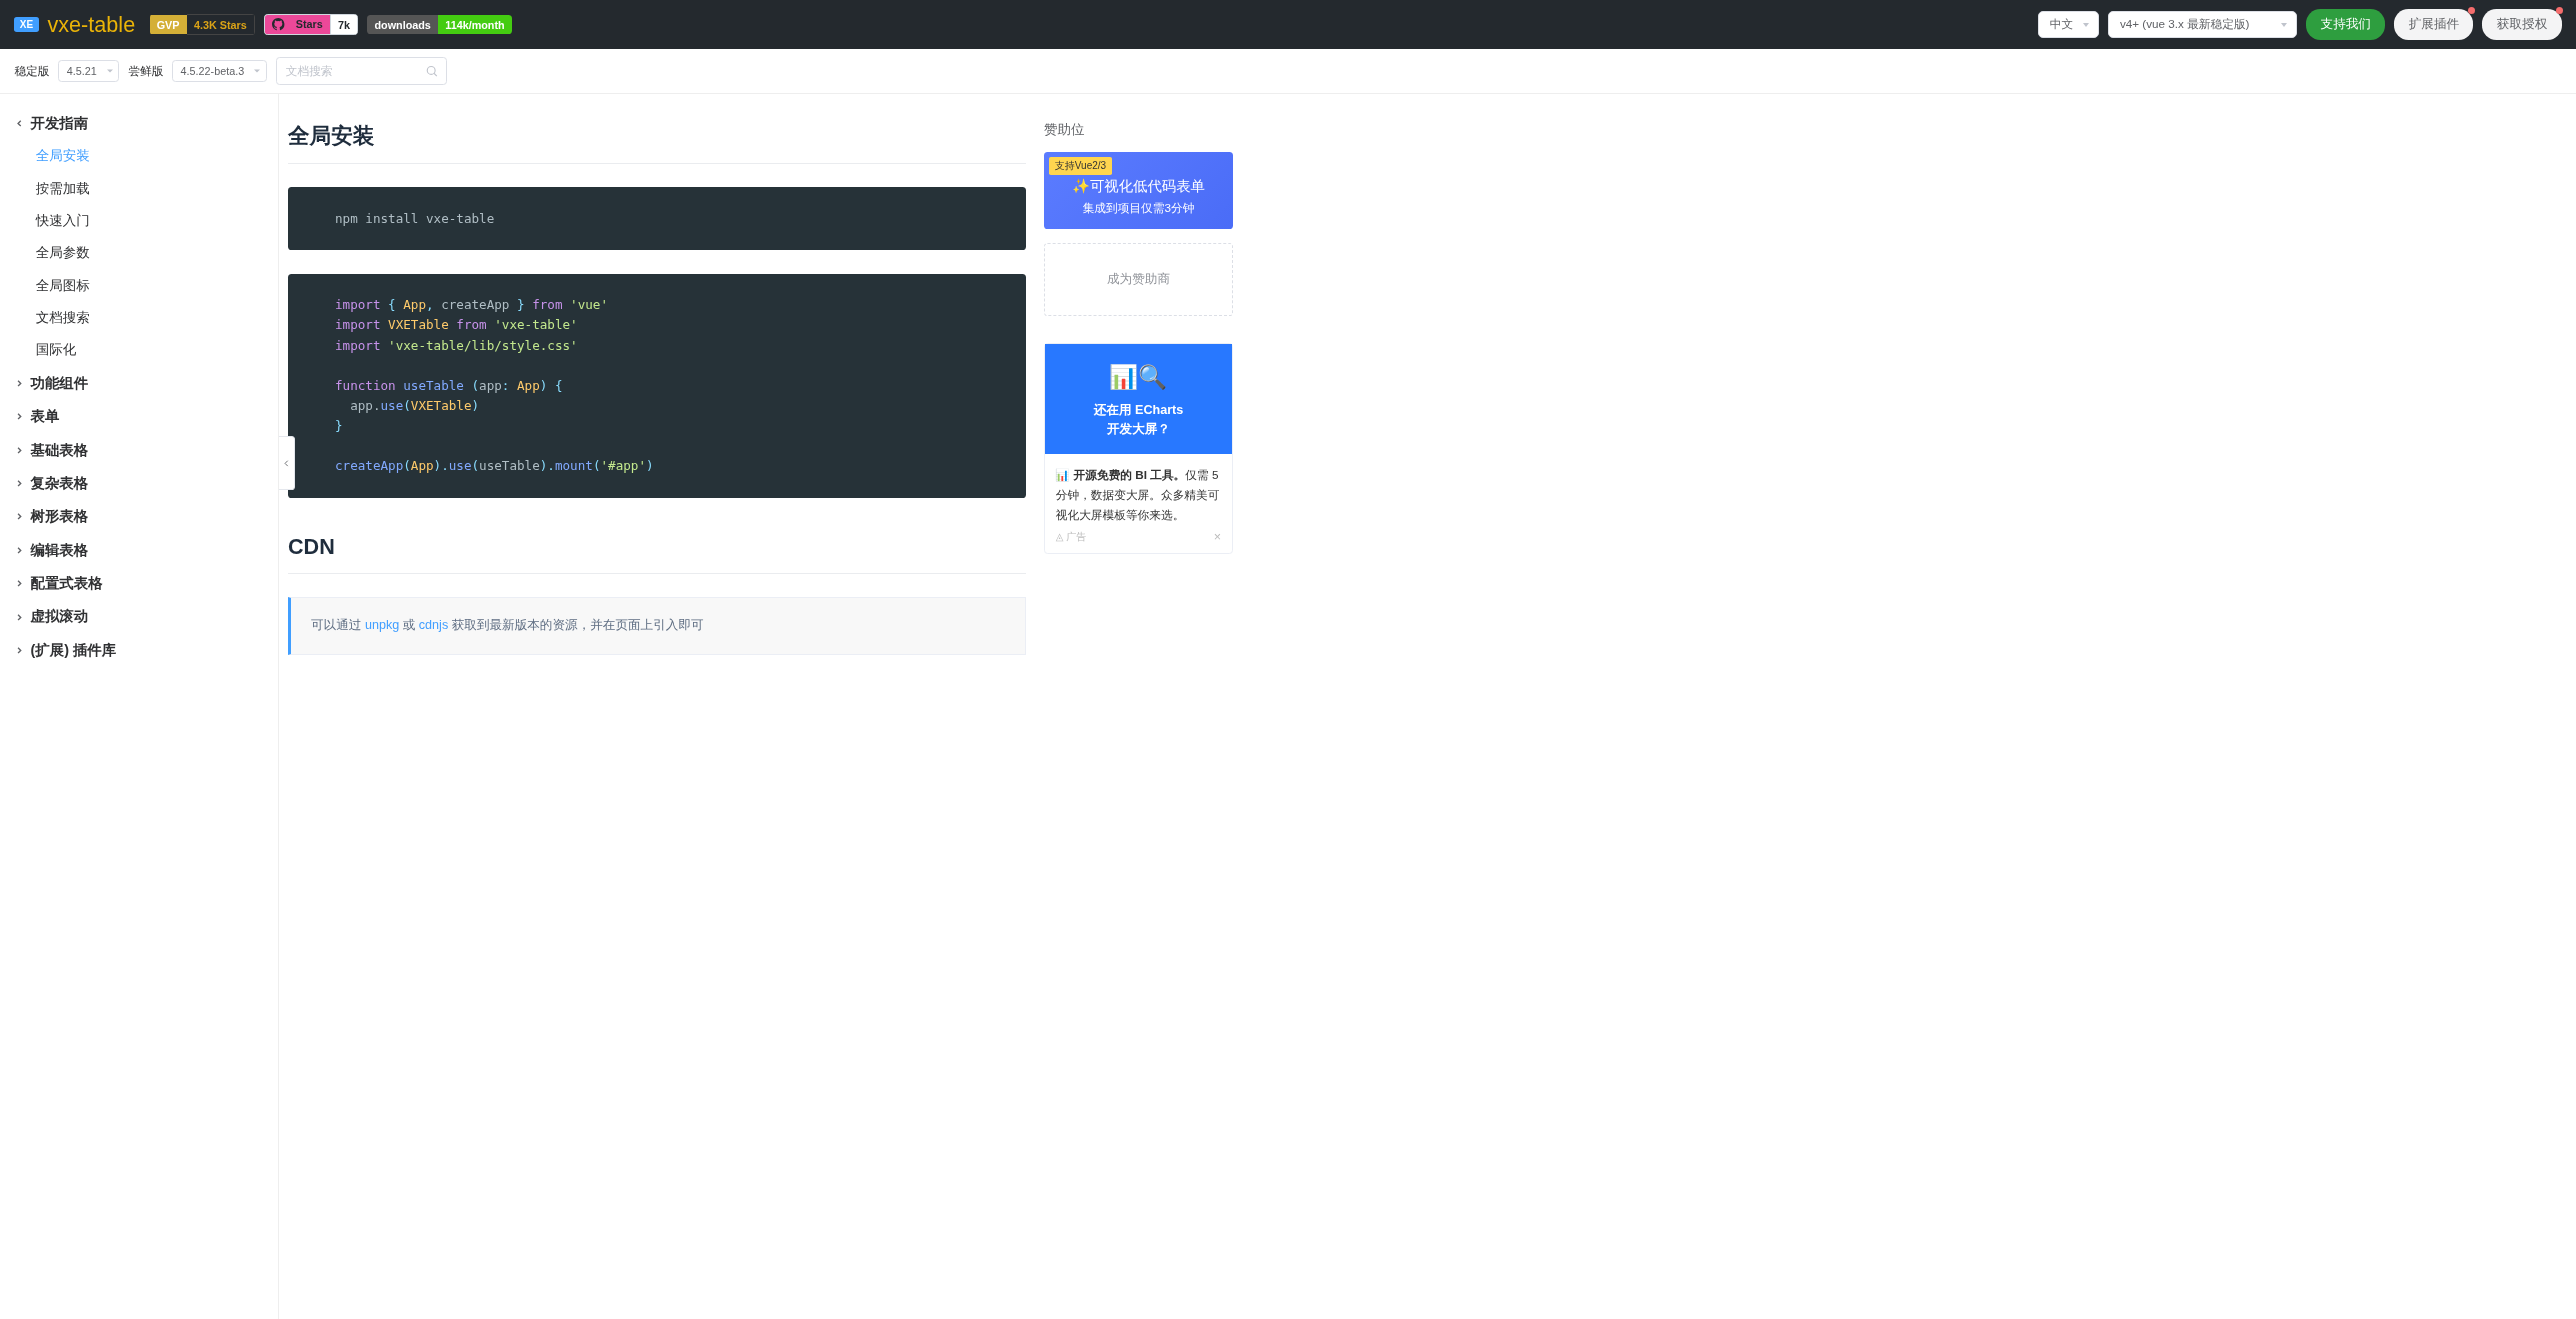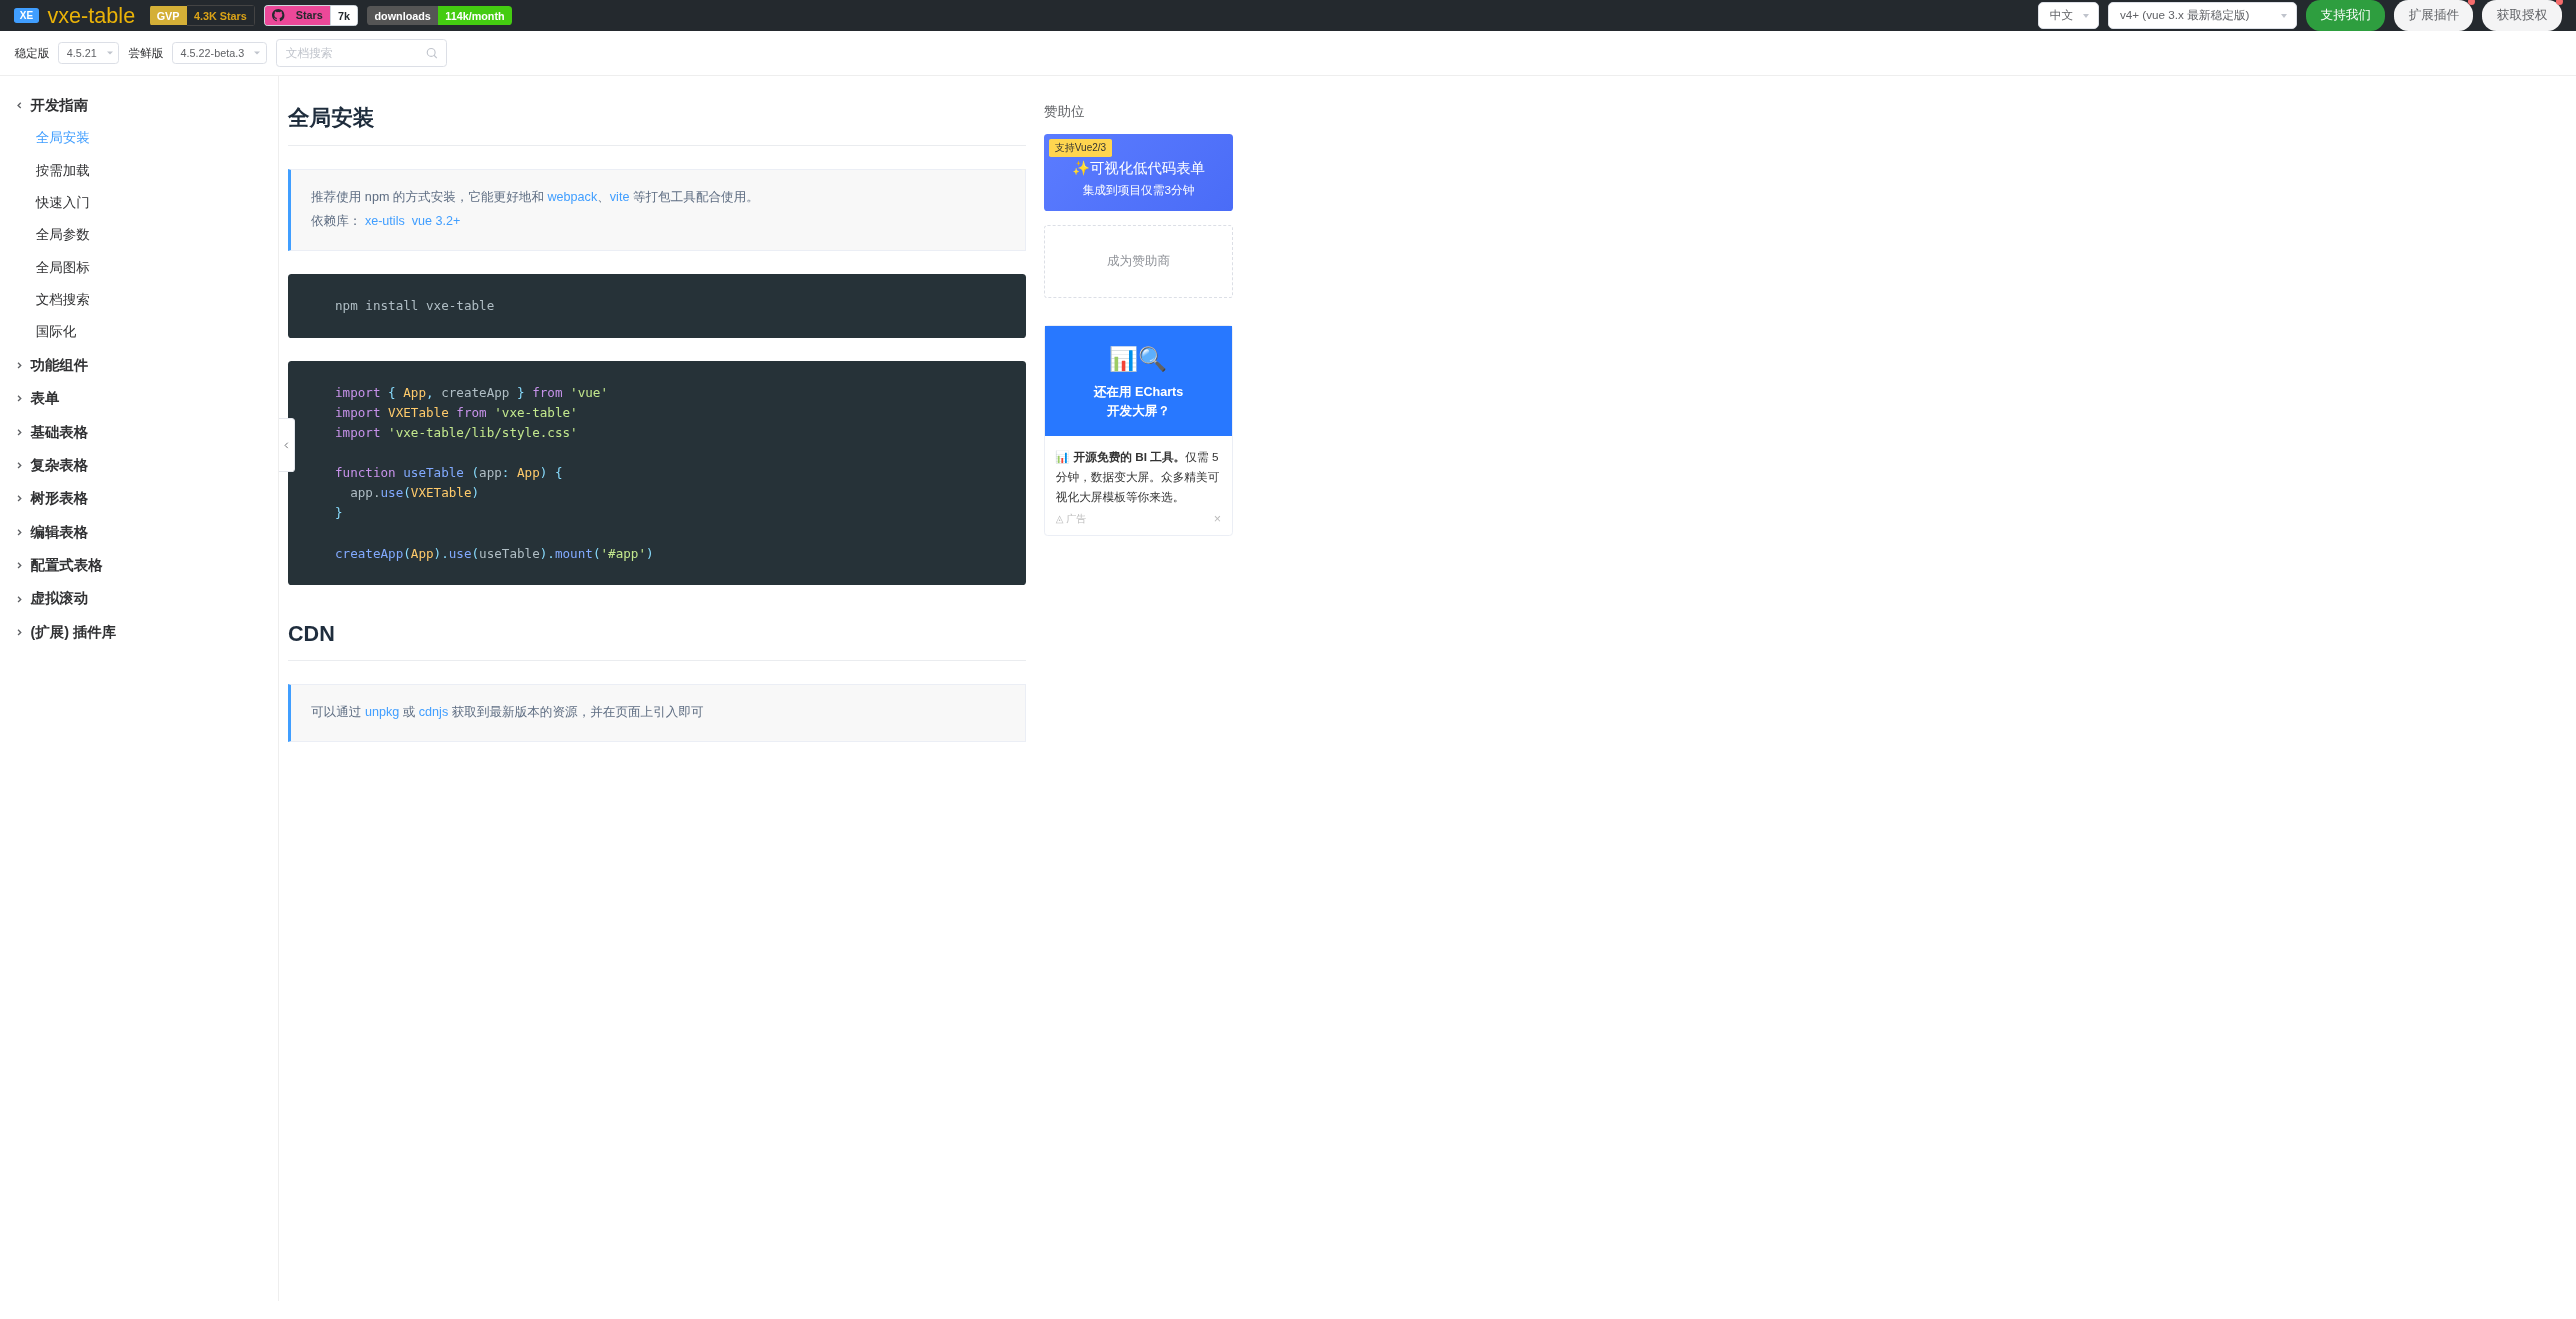--- a/index.html
+++ b/index.html
@@ -1,19 +1,19 @@
 <!DOCTYPE html>
 <html style="font-size:14.4px"><head>
 <meta charset="utf-8">
 <style>
 *{margin:0;padding:0;box-sizing:border-box}
 body{font-family:-apple-system,BlinkMacSystemFont,"Segoe UI",Helvetica,Arial,sans-serif;font-size:12.6px;color:#333;background:#fff}
 a{text-decoration:none}
 
-.topbar{background:#24292e;height:31px;display:flex;align-items:center;padding:0 14.4px;gap:9px}
+.topbar{background:#24292e;height:49px;display:flex;align-items:center;padding:0 14.4px;gap:9px}
 .logo-box{background:#409eff;color:#fff;font-size:10px;font-weight:bold;padding:1.8px 5.4px;border-radius:2.7px}
 .brand{color:#eab308;font-size:21.6px;font-weight:400;margin-right:5.4px}
 .badge{display:inline-flex;align-items:center;border-radius:3.6px;overflow:hidden;font-size:10.8px;font-weight:600}
 .badge .l{padding:3.6px 7.2px}
 .badge .r{padding:3.6px 7.2px}
 .gvp .l{background:#d4af37;color:#fff}
 .gvp .r{background:#24292e;color:#dba317;border:0.9px solid #444;border-left:none}
 .gh{background:#fff;border:0.9px solid #d0d7de;border-radius:3.6px}
 .gh .l{background:#ec4899;color:#24292e;display:flex;gap:11px}
 .gh .r{background:#fff;color:#24292e;border-left:0.9px solid #d0d7de}
@@ -190,24 +190,20 @@
   </div>
   <div class="collapse-handle">
     <svg width="10.8" height="10.8" viewBox="0 0 24 24" fill="none" stroke="#606266" stroke-width="2">
         <polyline points="15 18 9 12 15 6"></polyline>
       </svg>
   </div>
 
   <div class="main">
     <div class="content">
       <h1>全局安装</h1>
-      <div class="tip">
-        <div><span>推荐使用 npm 的方式安装，它能更好地和 </span><a>webpack</a><span>、</span><a>vite</a><span> 等打包工具配合使用。</span></div>
-        <div><span>依赖库： </span> <a>xe-utils</a>&nbsp;&nbsp;<a>vue 3.2+</a></div>
-      </div>
       <div class="code">npm install vxe-table</div>
       <div class="code"><span class="k">import</span><span class="p"> { </span><span class="c">App</span><span class="p">, </span><span class="d">createApp</span><span class="p"> } </span><span class="k">from</span><span class="s"> 'vue'</span>
 <span class="k">import</span><span class="c"> VXETable </span><span class="k">from</span><span class="s"> 'vxe-table'</span>
 <span class="k">import</span><span class="s"> 'vxe-table/lib/style.css'</span>
 
 <span class="k">function</span><span class="f"> useTable </span><span class="p">(</span><span class="d">app</span><span class="p">: </span><span class="c">App</span><span class="p">) {</span>
 <span class="d">  app.</span><span class="f">use</span><span class="p">(</span><span class="c">VXETable</span><span class="p">)</span>
 <span class="p">}</span>
 
 <span class="f">createApp</span><span class="p">(</span><span class="c">App</span><span class="p">).</span><span class="f">use</span><span class="p">(</span><span class="d">useTable</span><span class="p">).</span><span class="f">mount</span><span class="p">(</span><span class="s">'#app'</span><span class="p">)</span></div>

